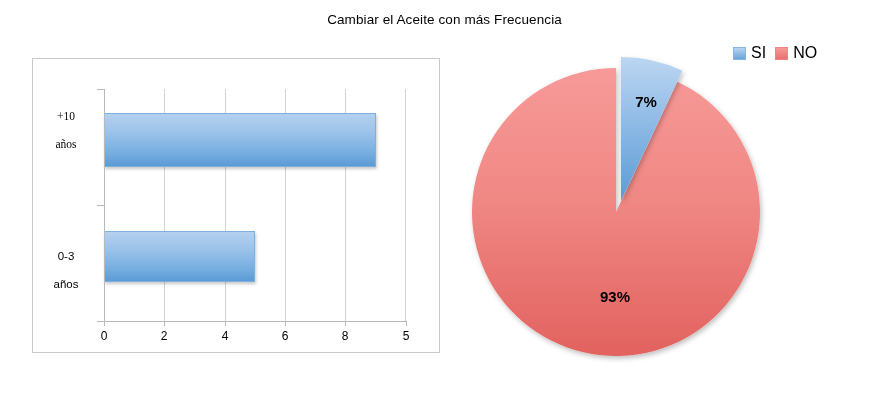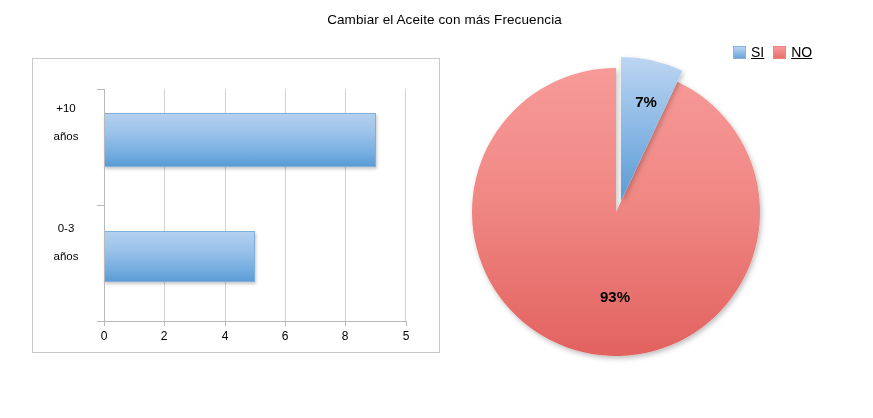--- a/index.html
+++ b/index.html
@@ -128,23 +128,22 @@
   }
   .legend-swatch.si {
     background: linear-gradient(to bottom, #b9d3f0, #6aa5d9);
     border: 1px solid #87b5e0;
   }
   .legend-swatch.no {
     background: linear-gradient(to bottom, #f79a98, #e8706d);
     border: 1px solid #ef8482;
   }
   .legend-text {
-    font-size: 14px;
-    color: #000;
-    text-decoration: underline;
+    font-size: 16px;
+    color: #000;
   }
 </style>
 </head>
 <body>
 
 <div id="chart-title">Cambiar el Aceite con más Frecuencia</div>
 
 <div id="bar-panel">
 
   <div id="bar-plot">
@@ -158,25 +157,25 @@
     <div class="bar" style="left:0px; top:24px; width:272px; height:54px;"></div>
 
     <div class="bar" style="left:0px; top:142px; width:151px; height:51px;"></div>
   </div>
 
   <div id="bar-axis-y-line"></div>
   <div class="y-tick" style="top:30px;"></div>
   <div class="y-tick" style="top:146px;"></div>
   <div class="y-tick" style="top:262px;"></div>
 
-  <div class="cat-label" style="left:0px; top:28px;">
+  <div class="cat-label" style="left:0px; top:36px;font-family:Liberation Serif, serif;">
     <span>+10</span><br>
     <span>años</span>
   </div>
-  <div class="cat-label" style="left:0px; top:148px;">
+  <div class="cat-label" style="left:0px; top:176px;">
     <span>0-3</span><br>
     <span>años</span>
   </div>
 
   <div id="x-axis-line"></div>
   <div class="x-tick-mark" style="left:71px;"></div>
   <div class="x-tick-mark" style="left:131px;"></div>
   <div class="x-tick-mark" style="left:192px;"></div>
   <div class="x-tick-mark" style="left:252px;"></div>
   <div class="x-tick-mark" style="left:312px;"></div>

